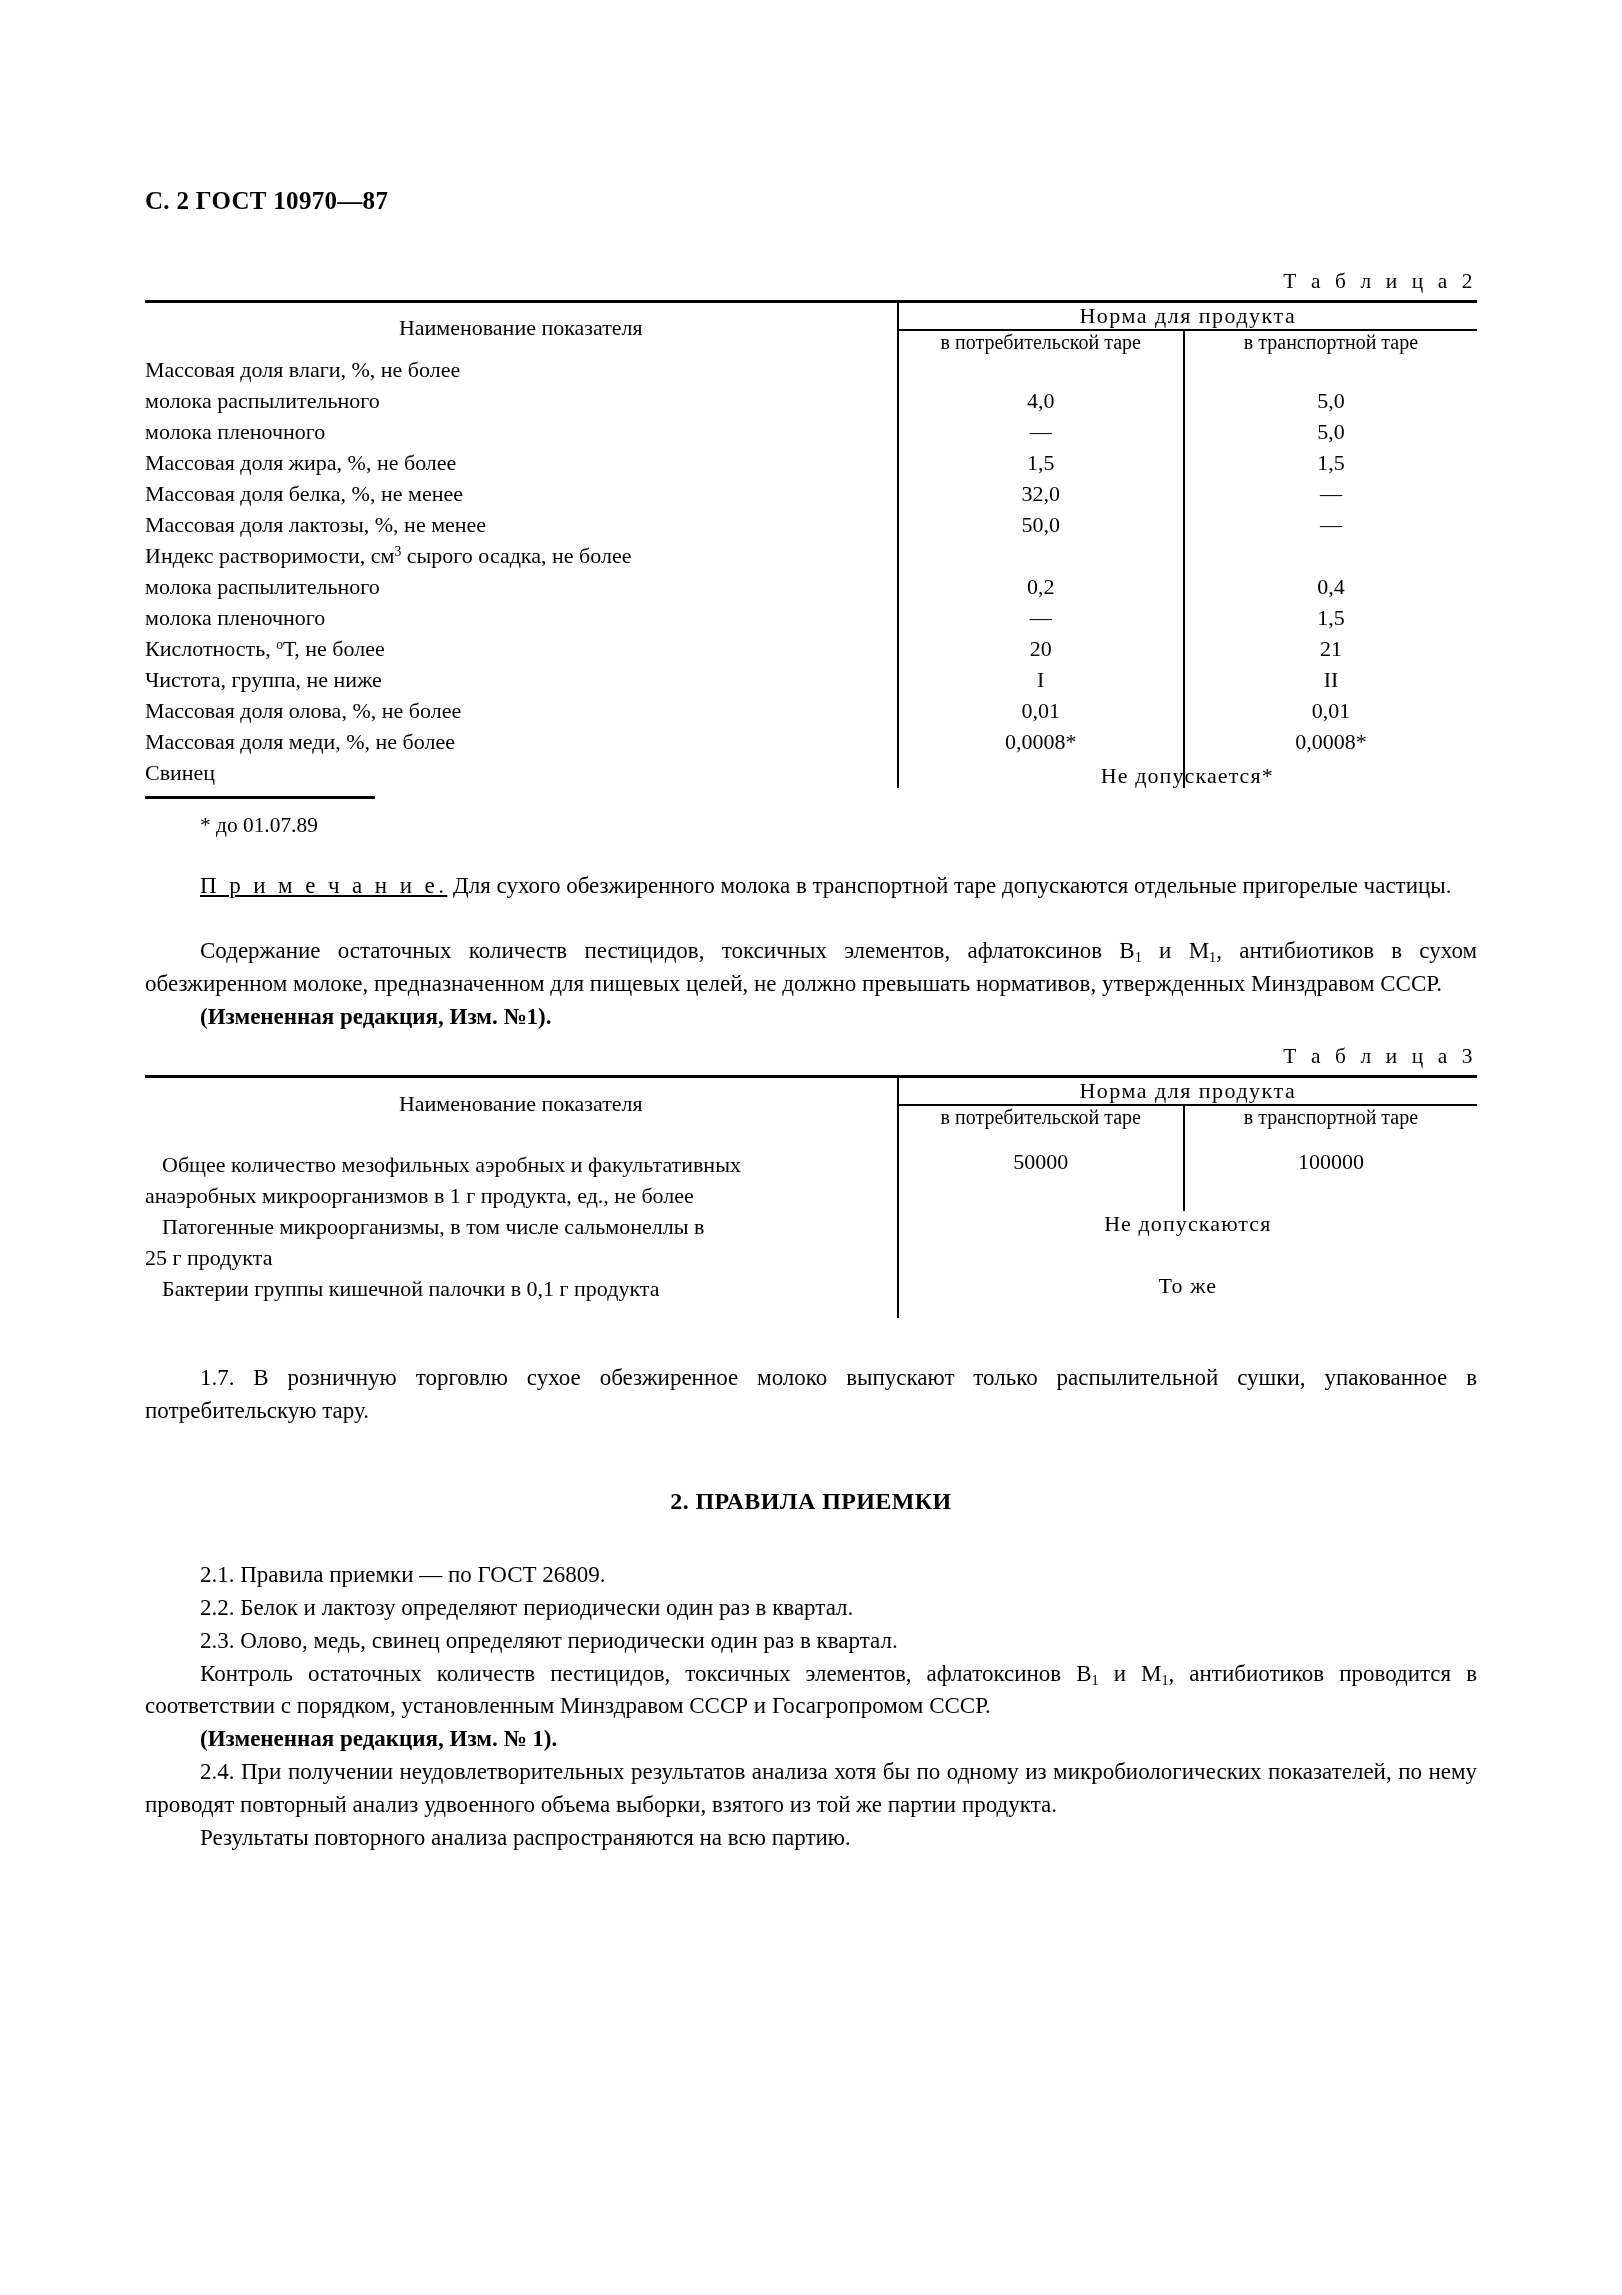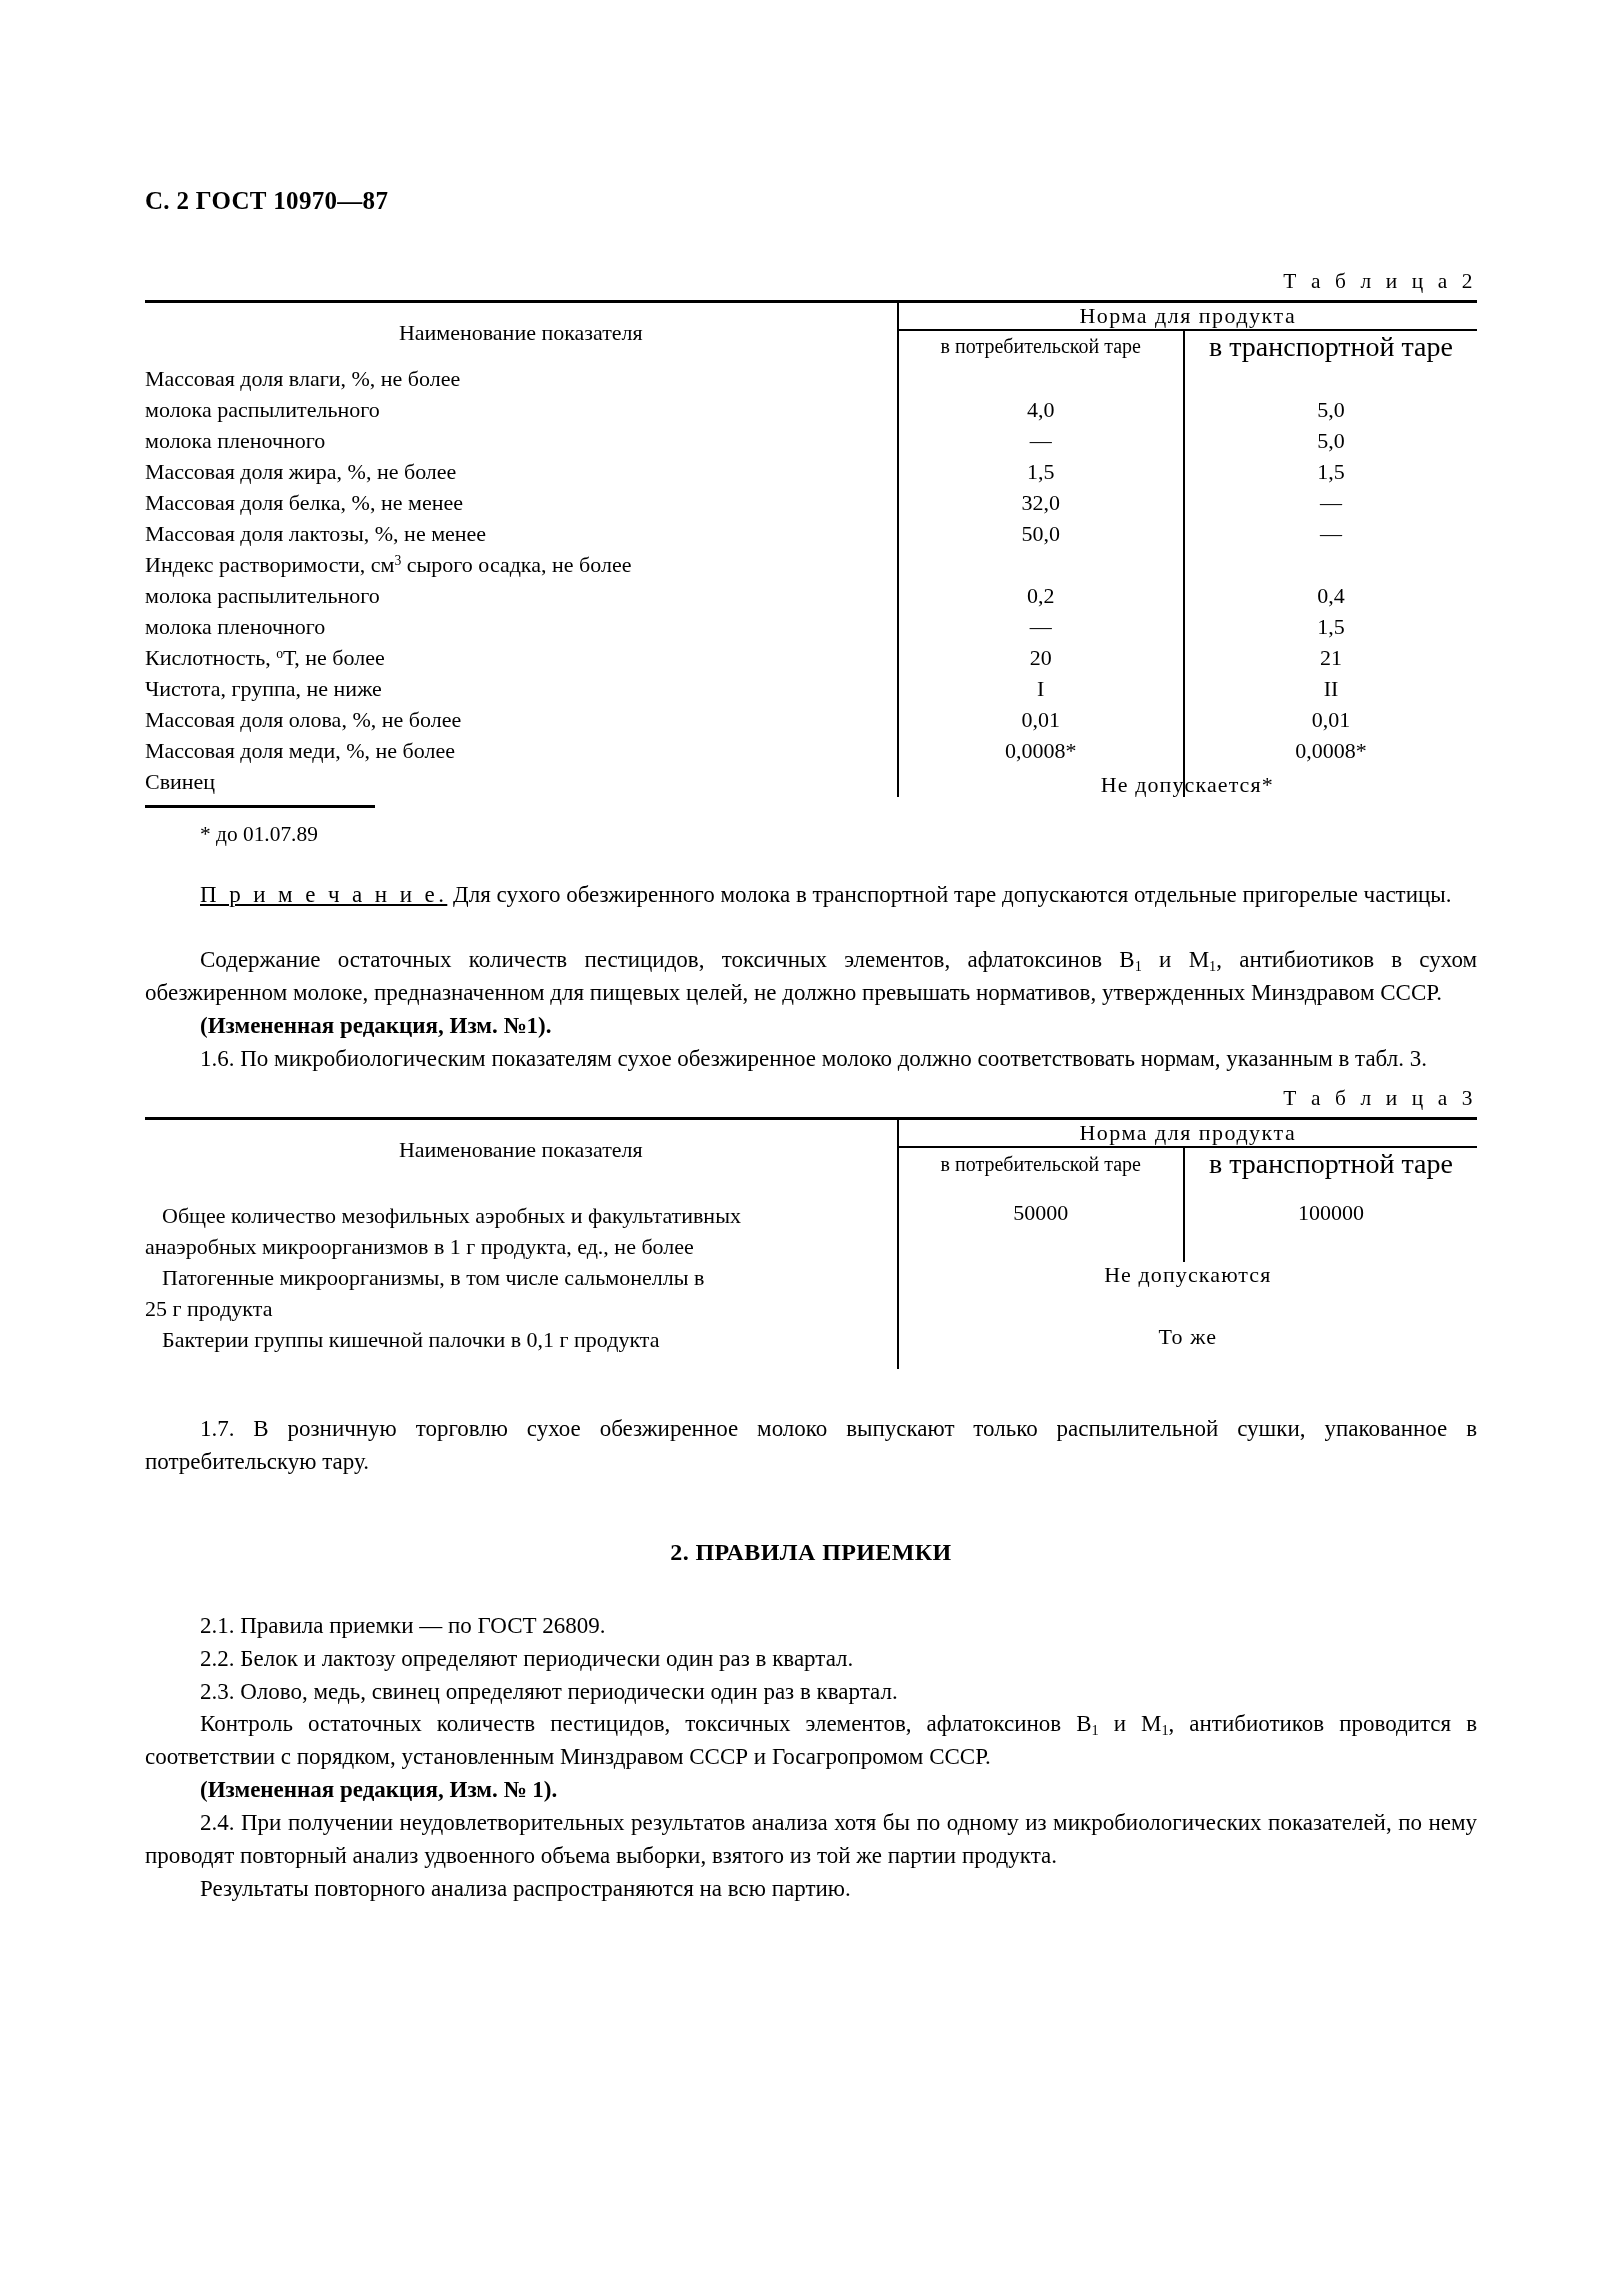--- a/index.html
+++ b/index.html
@@ -108,21 +108,21 @@
   .th-sub-left {
     text-align: center;
     border-left: 2.3px solid #000;
     padding: 9.2px 4.6px 7.7px 4.6px;
     font-size: 20px;
   }
   .th-sub-right {
     text-align: center;
     border-left: 2.3px solid #000;
     padding: 9.2px 4.6px 7.7px 4.6px;
-    font-size: 28px;
+    font-size: 20px;
   }
 
   .gost-table td {
     padding: 0;
     vertical-align: top;
   }
 
   .body-cell-name {
     padding: 0 4.6px 0 10.7px;
     text-align: left;
@@ -298,21 +298,20 @@
   </p>
 
   <div class="gap-md"></div>
 
   <p class="body-par">
     <span>Содержание остаточных количеств пестицидов, токсичных элементов, афлатоксинов В</span><sub>1</sub><span> и М</span><sub>1</sub><span>, антибиотиков в сухом обезжиренном молоке, предназначенном для пищевых целей, не должно превышать нормативов, утвержденных Минздравом СССР.</span>
   </p>
 
   <p class="body-par bold">(Измененная редакция, Изм. №1).</p>
 
-  <p class="body-par">1.6. По микробиологическим показателям сухое обезжиренное молоко должно соответствовать нормам, указанным в табл. 3.</p>
 
   <div class="table-caption">Т а б л и ц а  3</div>
 
   <table class="gost-table">
     <colgroup>
       <col class="c-name">
         <col class="c-cons">
         <col class="c-trans">
     </colgroup>
     <thead>

